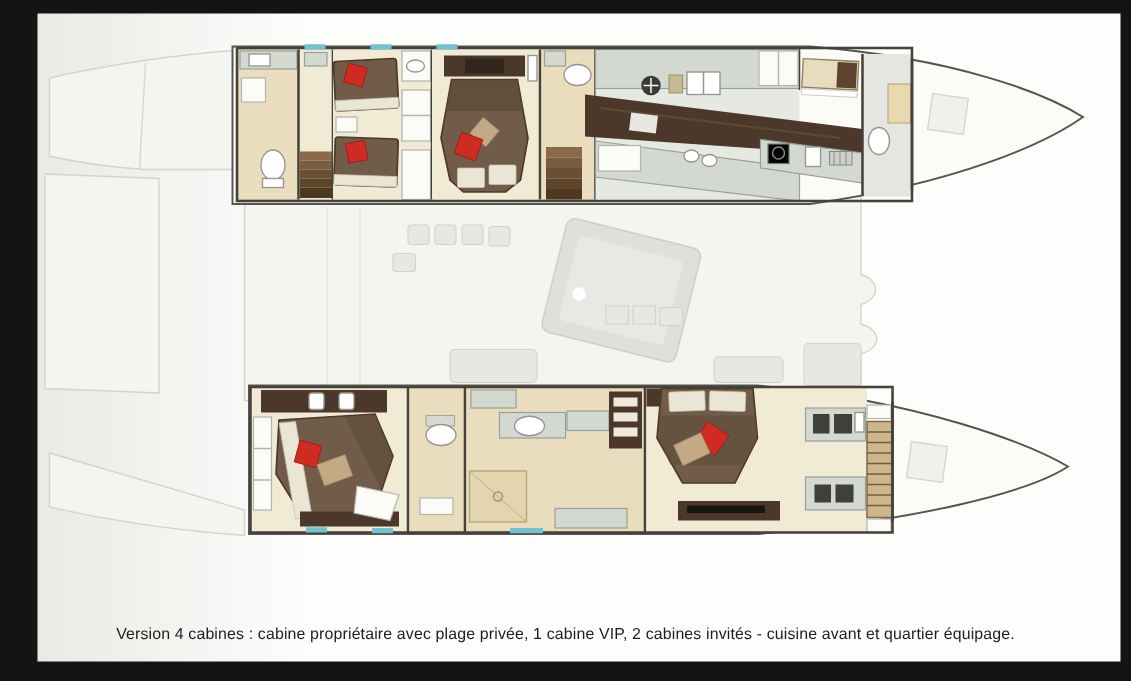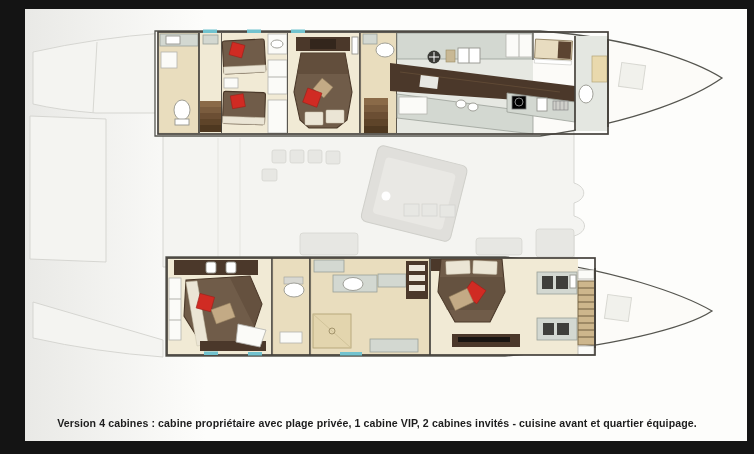--- a/index.html
+++ b/index.html
@@ -1,20 +1,20 @@
 <!DOCTYPE html>
 <html style="--backdrop: #141414; --canvas: #fdfdfb; --hull-fill: #fcfbf8; --hull-outline: #55554f; --wall: #45413b; --floor-cream: #f1ead5; --floor-tan: #e9ddbe; --wood-dark: #4b382a; --bed-brown: #705c49; --bed-brown-dark: #4a3829; --sheet-cream: #ebe5d5; --pillow-red: #d02b23; --pillow-tan: #c3aa85; --counter-gray: #d3d8d1; --ghost-fill: #f4f4f1; --ghost-stroke: #d3d3ce; --window-teal: #72c3cf; --caption-text: #1d1d1d;"><head>
 <meta charset="utf-8">
 <style>
   html,body{margin:0;padding:0;background:#0e0e0e;}
   #stage{position:relative;width:754px;height:454px;background:var(--backdrop,#141414);overflow:hidden;
          font-family:"Liberation Sans", sans-serif;}
   #plan-svg{position:absolute;left:0;top:0;}
   .caption{position:absolute;left:0;top:417px;width:754px;text-align:center;
-           font-size:10.6px;font-weight:bold;letter-spacing:.1px;color:var(--caption-text,#1d1d1d);}
+           font-size:10.6px;font-weight:normal;letter-spacing:.1px;color:var(--caption-text,#1d1d1d);}
   
   .c-hull{fill:var(--hull-fill,#fcfbf8);stroke:var(--hull-outline,#55554f);stroke-width:1.3;}
   .c-wall{stroke:var(--wall,#45413b);stroke-width:1.7;fill:none;}
   .c-wall-thin{stroke:var(--wall,#45413b);stroke-width:1;fill:none;}
   .c-floor-cream{fill:var(--floor-cream,#f1ead5);}
   .c-floor-tan{fill:var(--floor-tan,#e9ddbe);stroke:#cdbf9c;stroke-width:.4;}
   .c-wood{fill:var(--wood-dark,#4b382a);}
   .c-bed{fill:var(--bed-brown,#705c49);stroke:var(--bed-brown-dark,#4a3829);stroke-width:1.1;}
   .c-sheet{fill:var(--sheet-cream,#ebe5d5);stroke:#c9c2ac;stroke-width:.5;}
   .c-pilred{fill:var(--pillow-red,#d02b23);stroke:#9f1f18;stroke-width:.6;}

